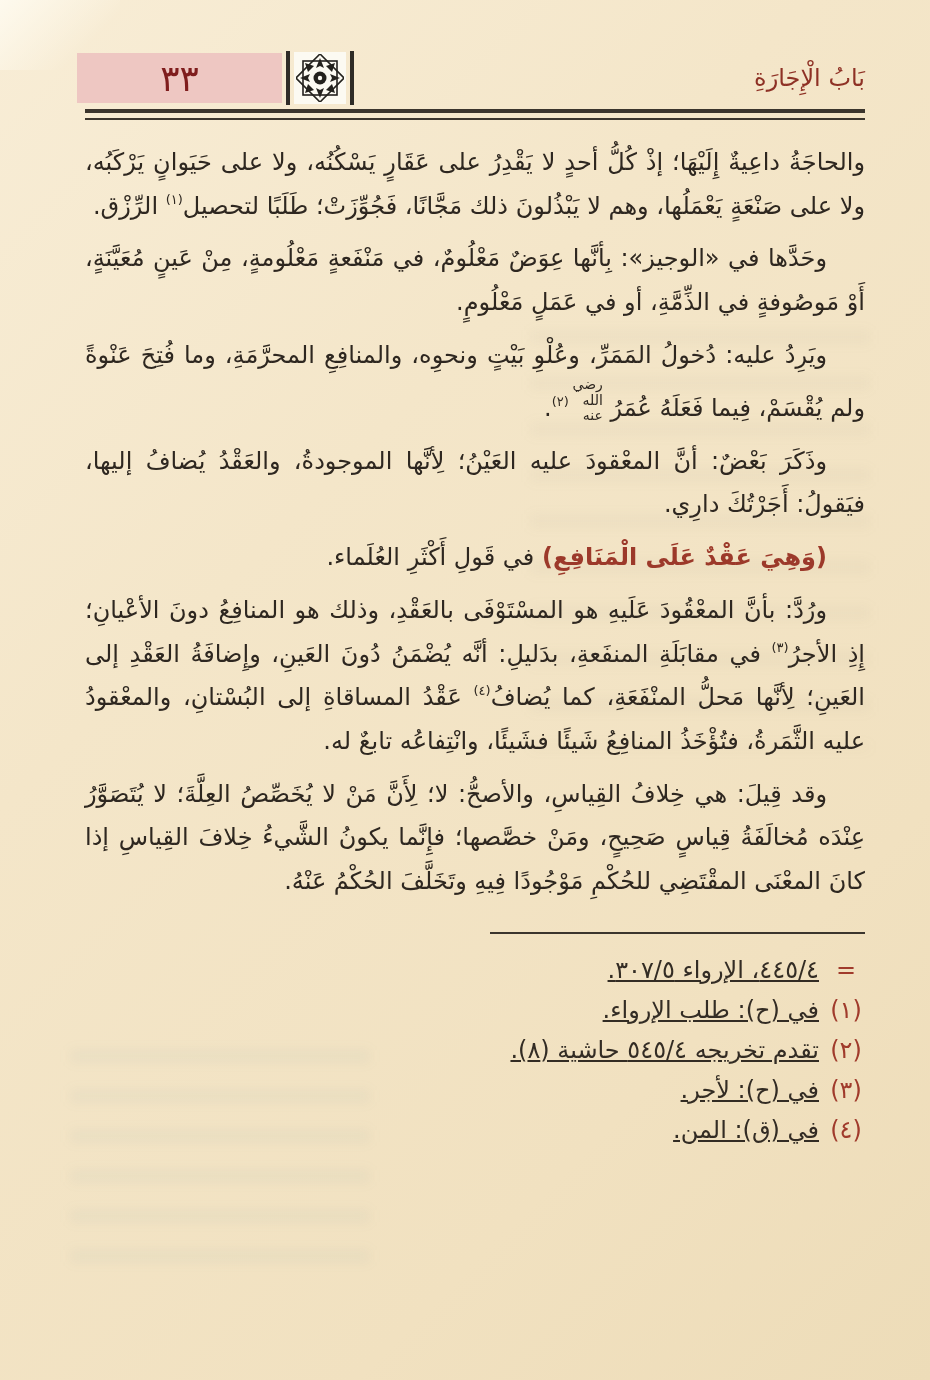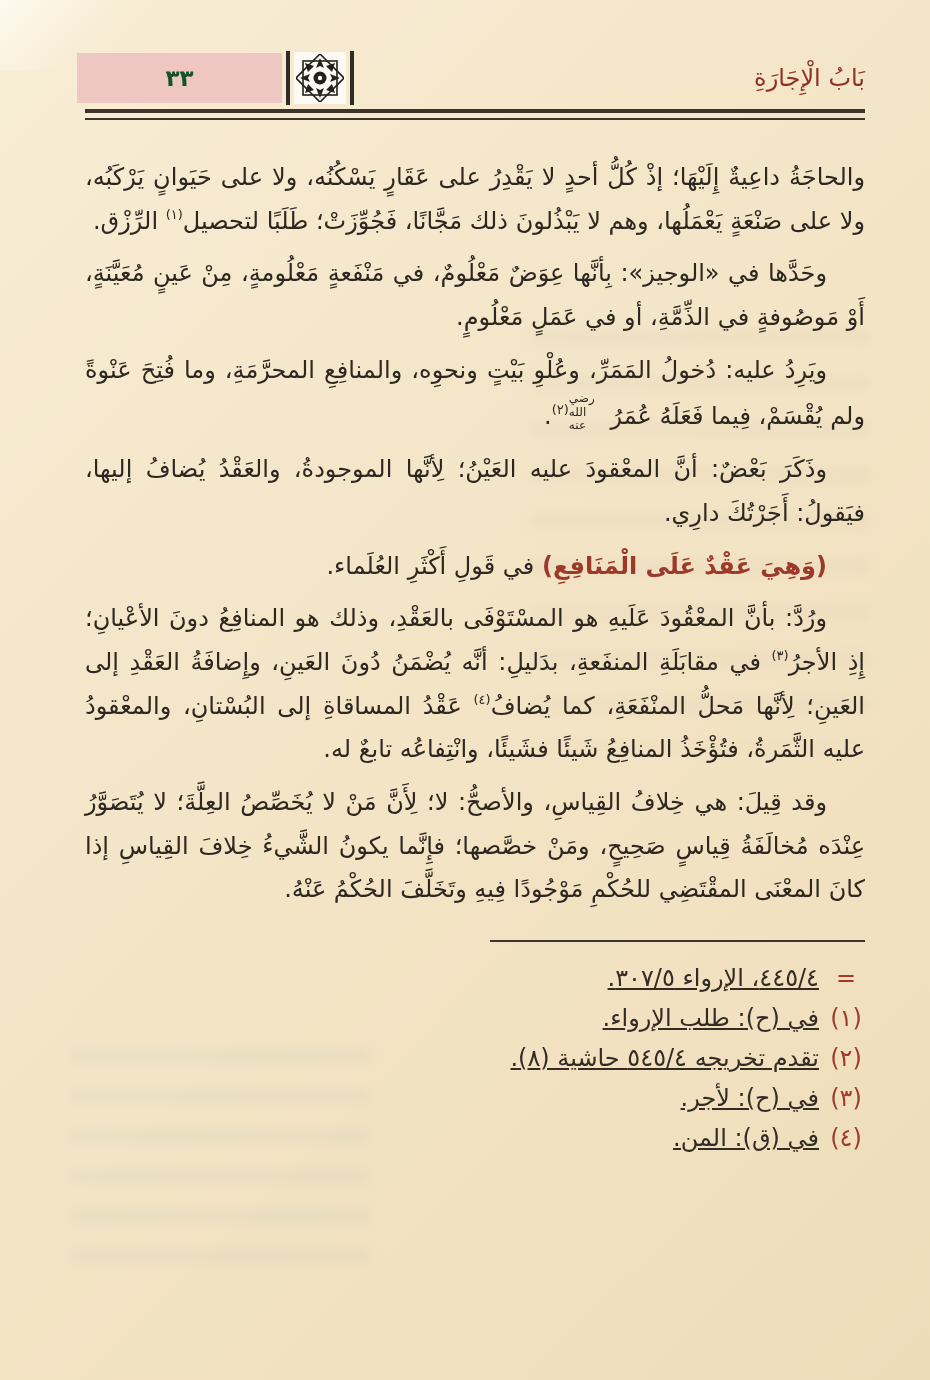--- a/index.html
+++ b/index.html
@@ -25,32 +25,32 @@
 
   .content { padding:0 65px 0 85px; position:relative; }
 
   
   .band { display:flex; align-items:center; height:52px; margin-top:52px; }
   .chapter-title { color:#8e3125; font-size:24px; font-weight:normal; white-space:nowrap; }
   .flex-spacer { flex:1; }
   .vbar { width:4px; height:54px; background:#2f2c27; margin:0 4px; }
   .ornament-wrap { width:52px; height:52px; background:#fcfaf2; display:flex; align-items:center; justify-content:center; }
   .pagenum-box { width:205px; height:50px; background:#eec7c2; display:flex; align-items:center; justify-content:center; margin-left:-8px; }
-  .pagenum { color:#14532d; font-size:23px; font-weight:bold; }
+  .pagenum { color:#7f1d1d; font-size:36px; font-weight:normal; }
   .double-rule { margin-top:5px; height:5px; border-top:4px solid #3b352d; border-bottom:2px solid #3b352d; }
 
   
-  .body-text { margin-top:36px; font-size:24px; line-height:1.82; color:#2e2720; text-align:justify; }
+  .body-text { margin-top:21px; font-size:24px; line-height:1.82; color:#2e2720; text-align:justify; }
   .body-text p { margin:0 0 9px; text-indent:38px; }
   .body-text p.no-indent { text-indent:0; }
   .seg-red { color:#9c392a; font-weight:bold; }
   .seg-sup { font-size:13px; vertical-align:10px; letter-spacing:-1px; white-space:nowrap; }
   .seg-honorific {
-    display:inline-block; width:34px; font-size:12px; line-height:1.1;
-    text-align:left; vertical-align:-4px; color:#2e2720; text-indent:0;
+    display:inline-block; width:34px; font-size:14px; line-height:1.1;
+    text-align:right; vertical-align:-4px; color:#2e2720; text-indent:0;
   }
 
   
   .footnote-sep { width:375px; border-top:2px solid #3b352d; margin:28px 0 16px auto; }
   .footnotes { font-size:24px; color:#332c24;text-decoration:underline; }
   .fn-row { line-height:40px; }
   .fn-marker { color:#a03b2c; display:inline-block; min-width:38px; text-align:center; margin-left:8px; }
   .fn-text { }
 </style>
 </head>

